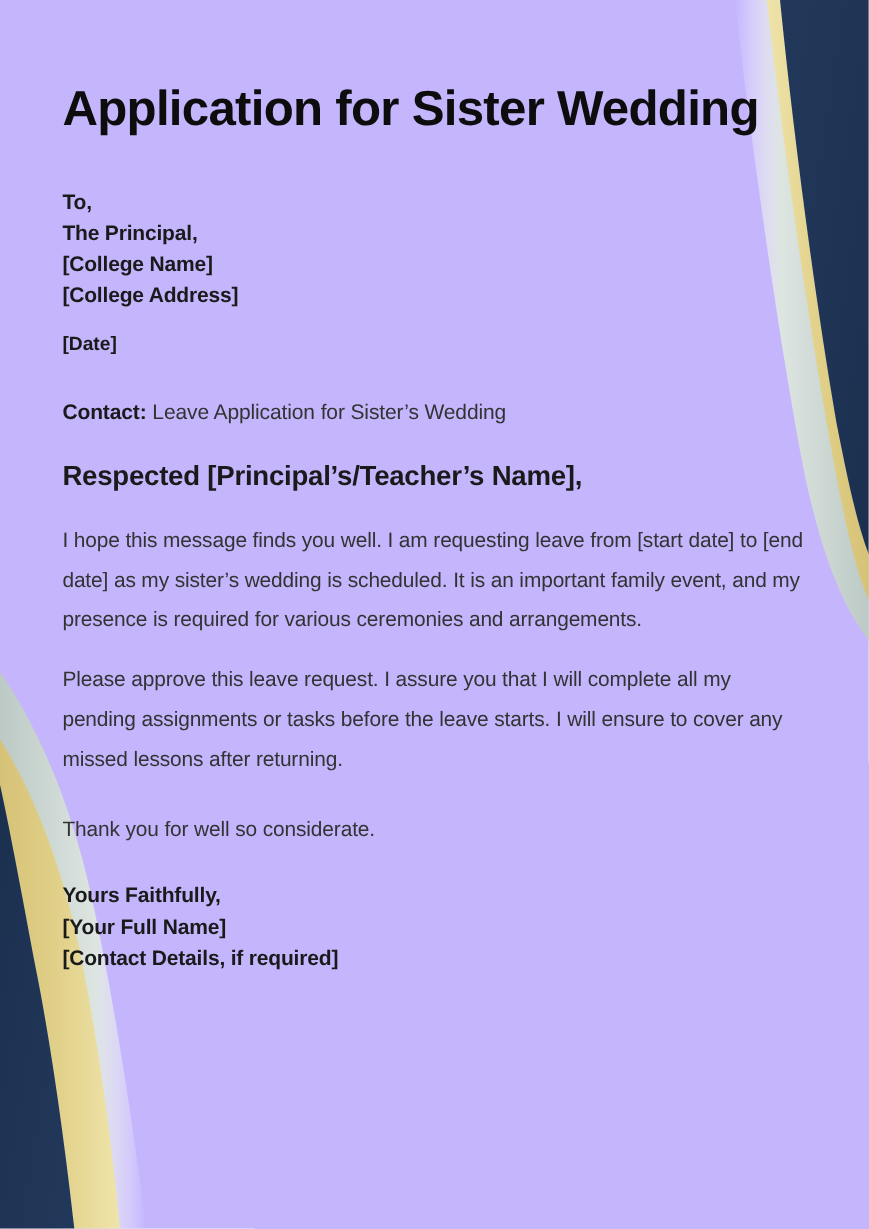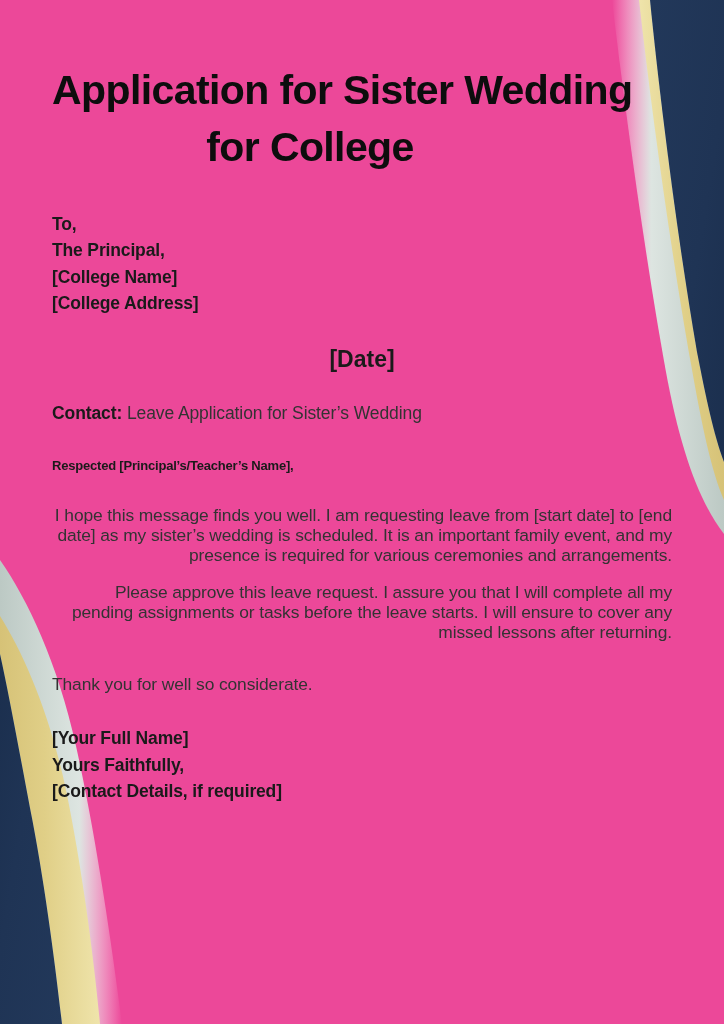--- a/index.html
+++ b/index.html
@@ -9,21 +9,21 @@
     background: #ffffff;
   }
   body {
     font-family: "Liberation Sans", sans-serif;
   }
 
   .page {
     position: relative;
     width: 724px;
     height: 1024px;
-    background: #ec4899;
+    background: #c4b5fd;
     overflow: hidden;
   }
 
   
   .decor {
     position: absolute;
     top: 0;
     left: 0;
     width: 724px;
     height: 1024px;
@@ -68,56 +68,54 @@
     display: block;
     font-size: 17.5px;
     line-height: 26.2px;
     font-weight: 700;
     color: #1a1a1a;
     letter-spacing: -0.15px;
   }
 
   .date-line {
     display: block;
-    margin-top: 30px;
-    font-size: 23px;
-    line-height: 26.2px;
-    font-weight: 700;
-    color: #1a1a1a;
-    text-align: center;
+    margin-top: 16px;
+    font-size: 16px;
+    line-height: 26.2px;
+    font-weight: 700;
+    color: #1a1a1a;
   }
 
   .subject-line {
     margin-top: 28px;
     font-size: 17.5px;
     line-height: 26.2px;
     color: #333333;
     letter-spacing: -0.1px;
   }
   .subject-line .lbl {
     font-weight: 700;
     color: #1a1a1a;
   }
 
   .salutation {
     margin-top: 27px;
-    font-size: 13px;
+    font-size: 23px;
     line-height: 26.2px;
     font-weight: 700;
     color: #1a1a1a;
     letter-spacing: -0.2px;
   }
 
   .para {
     margin-top: 25px;
     font-size: 17.4px;
-    line-height: 20px;
+    line-height: 33px;
     color: #333333;
     letter-spacing: -0.1px;
-    text-align: right;
   }
   .para + .para {
     margin-top: 16px;
   }
 
   .thanks {
     margin-top: 28px;
     font-size: 17.4px;
     line-height: 29.5px;
     color: #333333;
@@ -185,21 +183,20 @@
                L 62,1024 C 55,962 44,878 30,808 C 18,744 8,690 0,654 Z" fill="url(#goldGradL)"></path>
       <path d="M 0,654 C 8,690 18,744 30,808 C 44,878 55,962 62,1024
                L 0,1024 Z" fill="url(#navyGradL)"></path>
     </g>
   </svg>
 
   <div class="letter">
 
     <h1 class="doc-title">
       <span class="line1">Application for Sister Wedding</span>
-      <span class="line2">for College</span>
     </h1>
 
     <div class="body-block">
 
       <div class="addr">
         <span class="ln">To,</span>
         <span class="ln">The Principal,</span>
         <span class="ln">[College Name]</span>
         <span class="ln">[College Address]</span>
       </div>
@@ -213,20 +210,20 @@
 
       <p class="salutation">Respected [Principal’s/Teacher’s Name],</p>
 
       <p class="para">I hope this message finds you well. I am requesting leave from [start date] to [end date] as my sister’s wedding is scheduled. It is an important family event, and my presence is required for various ceremonies and arrangements.</p>
 
       <p class="para">Please approve this leave request. I assure you that I will complete all my pending assignments or tasks before the leave starts. I will ensure to cover any missed lessons after returning.</p>
 
       <p class="thanks">Thank you for well so considerate.</p>
 
       <div class="sign">
+        <span class="ln">Yours Faithfully,</span>
         <span class="ln">[Your Full Name]</span>
-        <span class="ln">Yours Faithfully,</span>
         <span class="ln">[Contact Details, if required]</span>
       </div>
 
     </div>
   </div>
 </div>
 
 </body></html>

